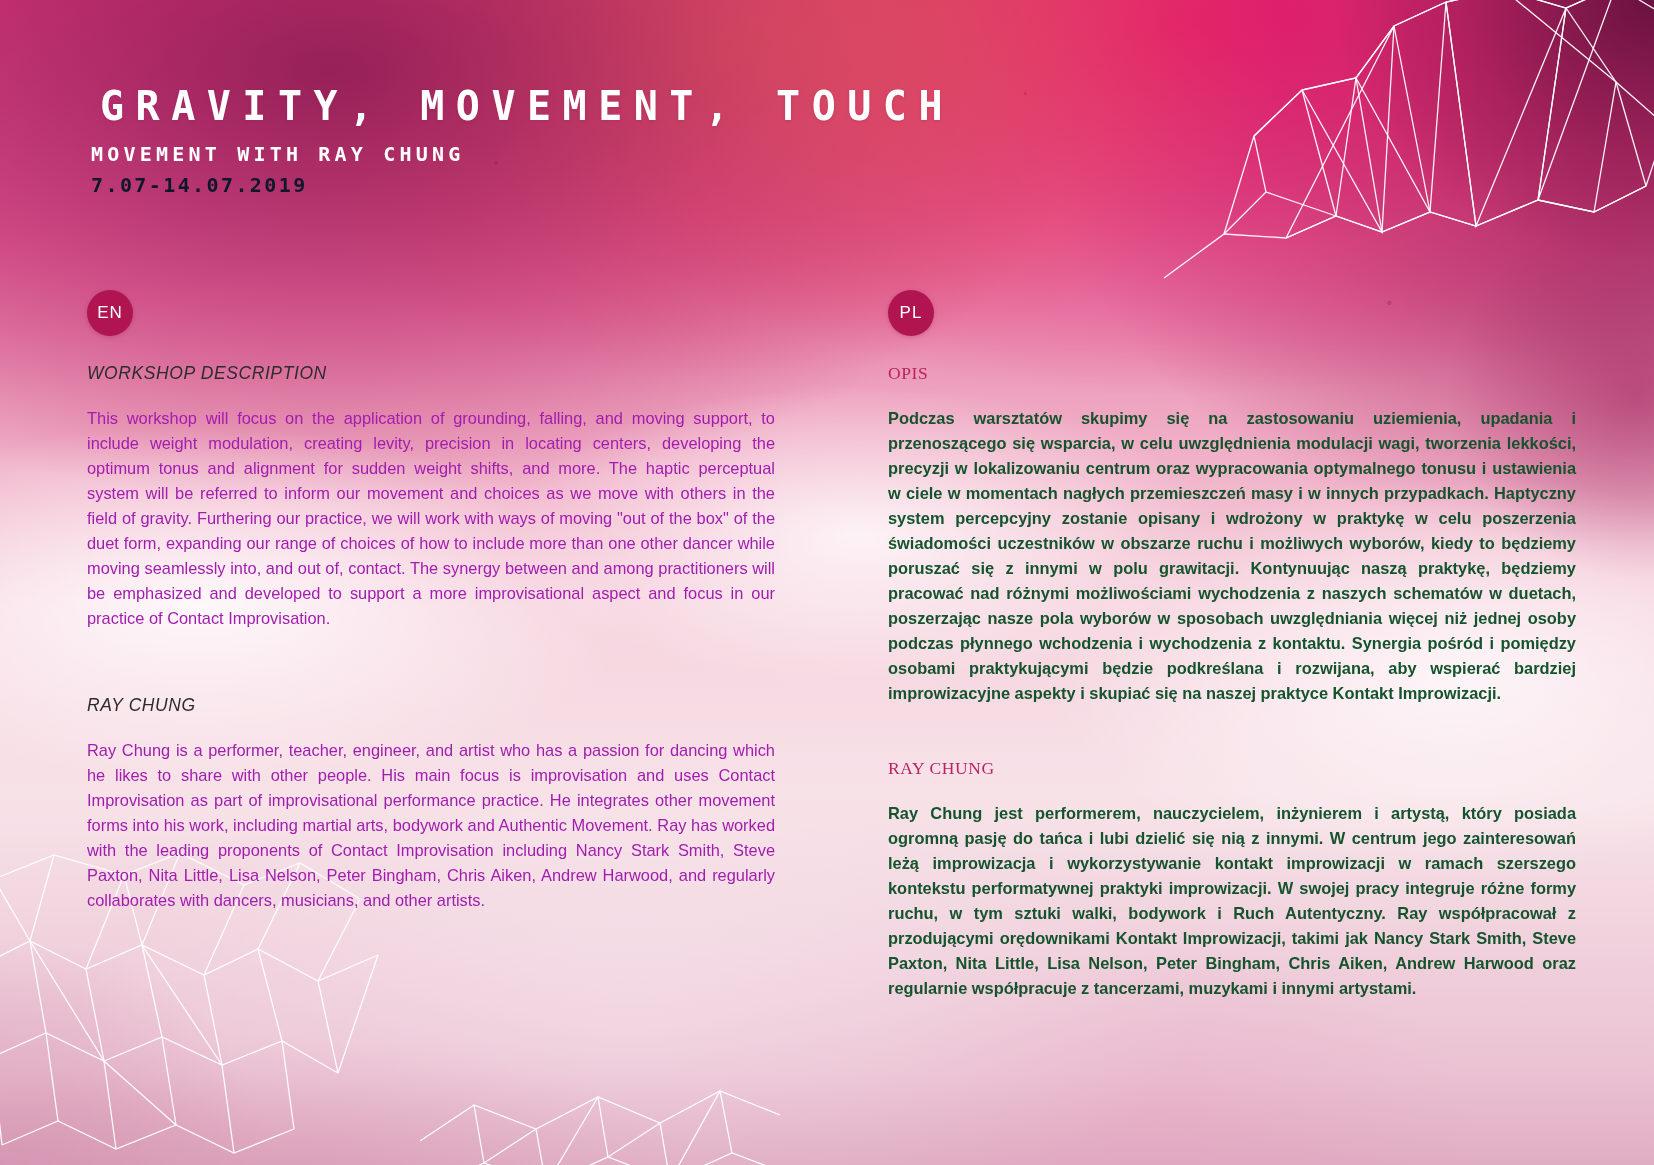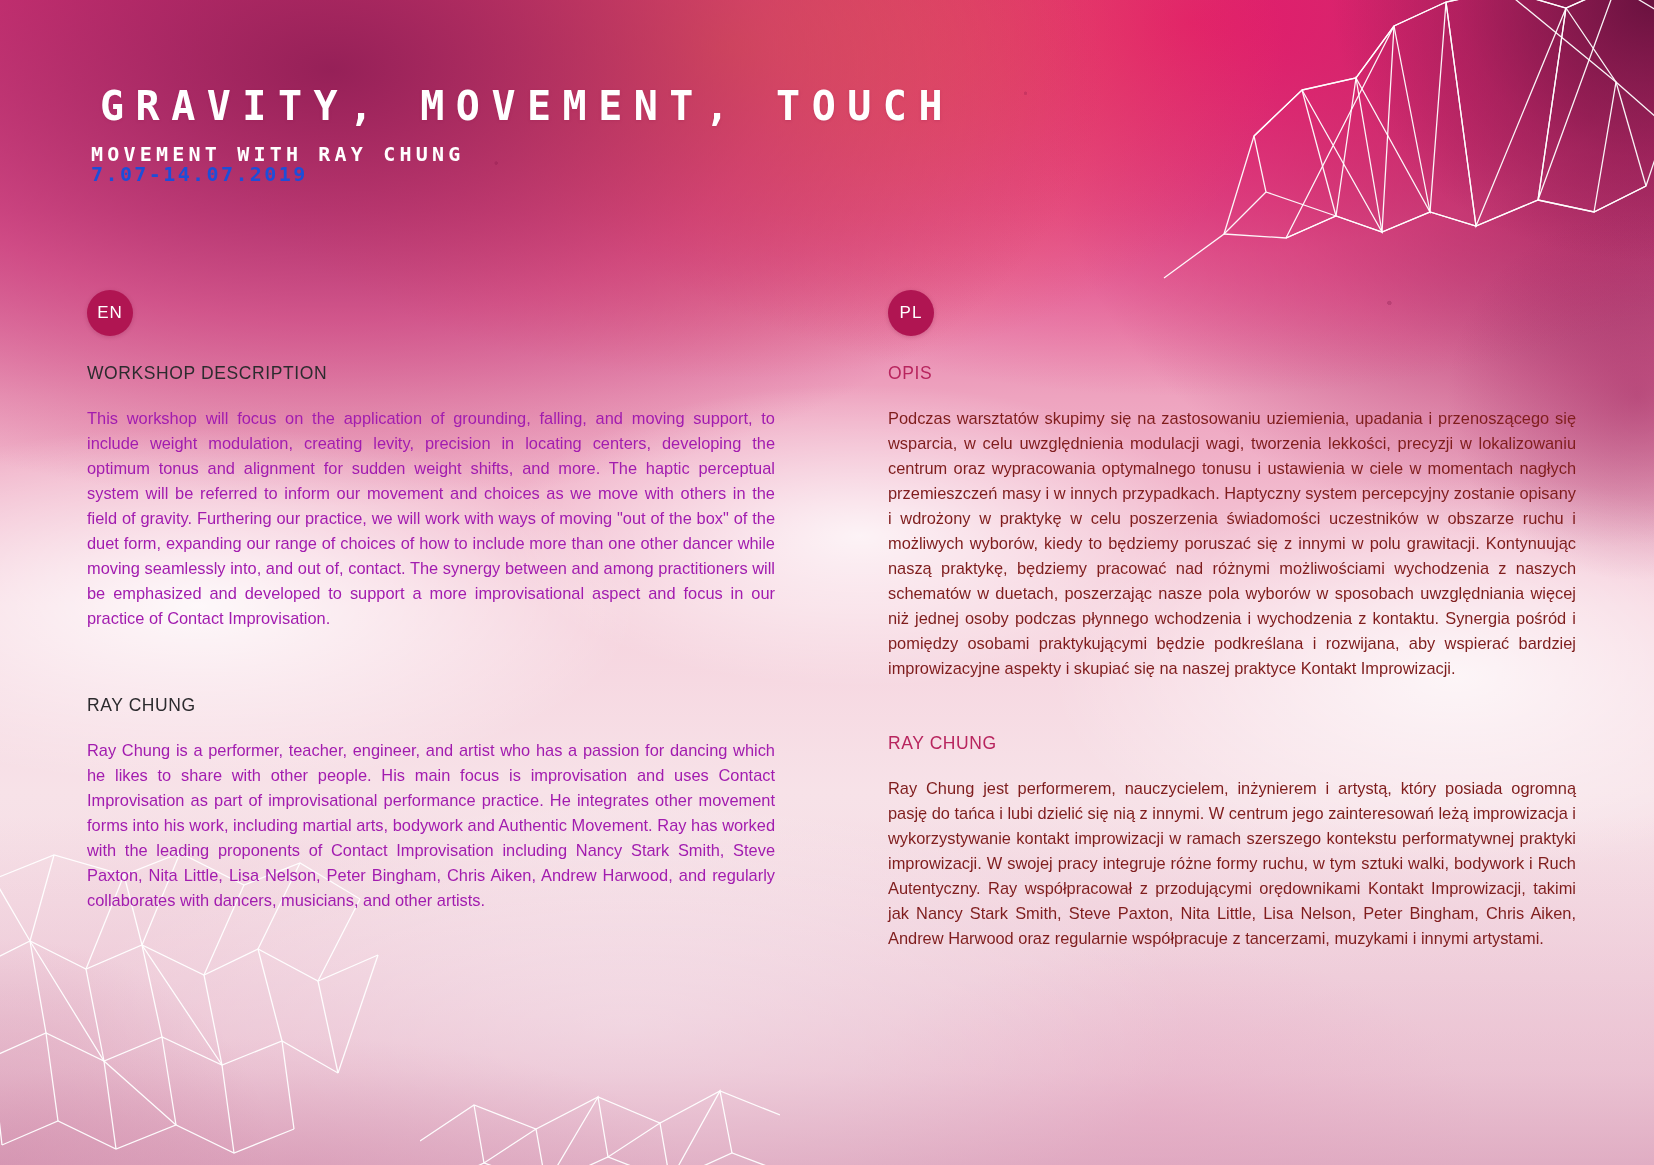--- a/index.html
+++ b/index.html
@@ -113,26 +113,26 @@
     margin: 18px 0 0 3px;
     font-family: "DejaVu Sans Mono", "Liberation Mono", monospace;
     font-size: 20px;
     font-weight: 700;
     letter-spacing: 4.2px;
     color: #ffffff;
     line-height: 1;
   }
 
   #poster-dates {
-    margin: 0 0 0 3px;
+    margin: 11px 0 0 3px;
     font-family: "DejaVu Sans Mono", "Liberation Mono", monospace;
     font-size: 20px;
     font-weight: 700;
     letter-spacing: 2.4px;
-    color: #1d4ed8;
+    color: #0f172a;
     line-height: 1;
   }
 
   
   .column {
     position: absolute;
     top: 290px;
     width: 688px;
     z-index: 5;
   }
@@ -154,33 +154,33 @@
     box-shadow: 0 1px 4px rgba(120, 10, 55, 0.25);
   }
 
   .section-heading {
     margin: 27px 0 0 0;
     font-size: 17.5px;
     letter-spacing: 0.6px;
     font-weight: 400;
     line-height: 1.2;
   }
-  #column-en .section-heading { color: #2c2b2e; }
-  #column-pl .section-heading { color: #b8255e; }
+  #column-en .section-heading { color: #2c2b2e; font-style: italic; }
+  #column-pl .section-heading { color: #b8255e; font-family: Liberation Serif, serif; }
 
   .body-text {
     margin: 22px 0 0 0;
     font-size: 16.4px;
     line-height: 25px;
     text-align: justify;
     text-justify: inter-word;
     font-weight: 400;
   }
   #column-en .body-text { color: #a21caf; }
-  #column-pl .body-text { color: #7f1d1d; }
+  #column-pl .body-text { color: #14532d; font-weight: bold; }
 
   .heading-gap { margin-top: 64px; }
   #bio-heading-pl { margin-top: 52px; }
 </style>
 </head>
 <body>
 
 <div id="poster">
 
   <div class="bg-layer bg-base"></div>

